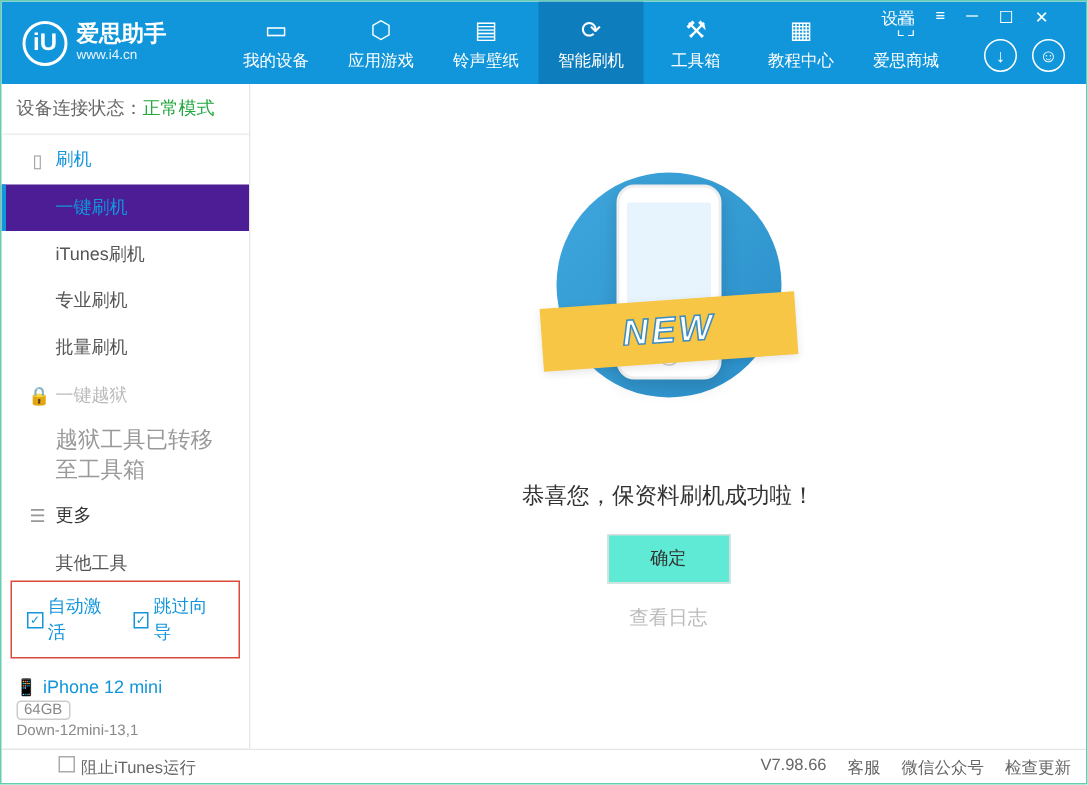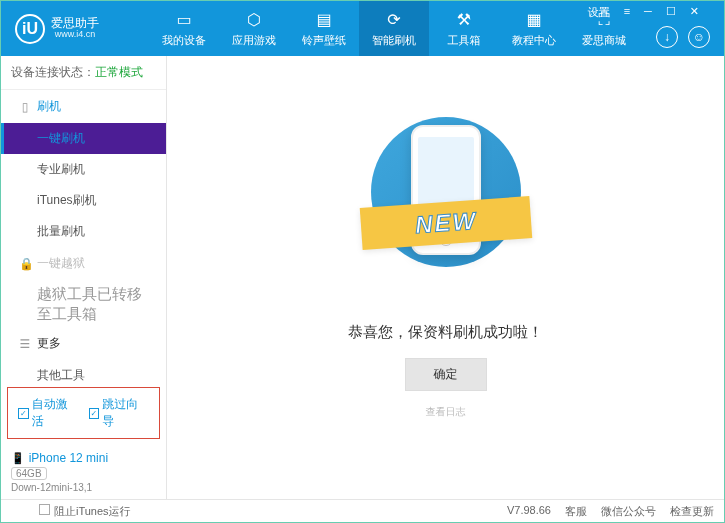--- a/index.html
+++ b/index.html
@@ -1,22 +1,22 @@
 <!DOCTYPE html>
 <html><head>
 <meta charset="utf-8">
 <style>
 * { margin: 0; padding: 0; box-sizing: border-box; }
 body { font-family: "Microsoft YaHei", Arial, sans-serif; font-size: 12px; background: #fff; width: 725px; height: 523px; overflow: hidden; border: 1px solid #67cdb1; }
 .header { background: #1296db; color: #fff; height: 55px; display: flex; align-items: center; position: relative; }
 .logo-area { display: flex; align-items: center; padding: 0 14px; width: 148px; }
 .logo-icon { width: 30px; height: 30px; border: 2px solid #fff; border-radius: 50%; display: flex; align-items: center; justify-content: center; font-weight: bold; font-size: 16px; margin-right: 6px; }
 .logo-text { display: flex; flex-direction: column; line-height: 1.1; }
-.app-name { font-size: 12px; font-weight: normal; }
-.app-url { font-size: 9px; opacity: 0.9; text-align: center; }
+.app-name { font-size: 15px; font-weight: bold; }
+.app-url { font-size: 9px; opacity: 0.9; }
 .nav-tabs { display: flex; height: 100%; flex: 1; }
 .nav-tab { width: 70px; display: flex; flex-direction: column; align-items: center; justify-content: center; gap: 3px; cursor: pointer; font-size: 11px; }
 .nav-tab.active { background: #0d7dbd; }
 .nav-icon { width: 20px; height: 20px; display:flex; align-items:center; justify-content:center; font-size:16px;}
 .win-controls { position: absolute; top: 4px; right: 22px; display: flex; gap: 8px; font-size: 11px; }
 .win-btn { cursor: pointer; padding: 0 3px; }
 .header-right { position: absolute; right: 14px; bottom: 8px; display: flex; gap: 10px; }
 .circ-btn { width: 22px; height: 22px; border: 1.5px solid #fff; border-radius: 50%; display:flex; align-items:center; justify-content:center; cursor:pointer; font-size:12px; }
 .body-area { display: flex; height: 443px; }
 .sidebar { width: 166px; border-right: 1px solid #e5e5e5; display: flex; flex-direction: column; font-size: 12px; }
@@ -39,22 +39,22 @@
 .device-info { font-size: 10px; color: #888; margin-top: 2px; }
 .main { flex: 1; display: flex; flex-direction: column; align-items: center; justify-content: center; background: #fff; position: relative; }
 .illus { width: 150px; height: 190px; position: relative; margin-top: -30px; }
 .circle-bg { width: 150px; height: 150px; border-radius: 50%; background: linear-gradient(135deg,#3fa7dd,#2b8fc9); position: absolute; top: 10px; left: 0; }
 .phone { width: 70px; height: 130px; background: #fff; border-radius: 12px; position: absolute; top: 18px; left: 40px; box-shadow: 0 4px 12px rgba(0,0,0,0.15); border: 2px solid #eee; }
 .phone::before { content:""; display:block; width: 56px; height: 90px; background: #e8f4fd; margin: 10px auto 0; border-radius: 2px; }
 .phone::after { content:""; display:block; width: 12px; height: 12px; border-radius:50%; border: 1.5px solid #ccc; margin: 5px auto 0; }
 .new-banner { position: absolute; top: 95px; left: -10px; width: 170px; height: 42px; background: #f6c644; display:flex; align-items:center; justify-content:center; transform: rotate(-4deg); box-shadow: 0 2px 6px rgba(0,0,0,0.1); }
 .new-text { color: #fff; font-size: 24px; font-weight: 900; font-style: italic; letter-spacing: 2px; -webkit-text-stroke: 1px #3a8cc4; }
 .success-msg { margin-top: 26px; font-size: 15px; color: #333; }
-.confirm-btn { margin-top: 16px; padding: 7px 28px; border: 1px solid #ddd; background: #e5e5e5; color: #333; cursor: pointer; font-size: 12px; }
-.log-link { margin-top: 14px; font-size: 10px; color: #bbb; cursor: pointer; }
+.confirm-btn { margin-top: 16px; padding: 7px 28px; border: 1px solid #ddd; background: #5eead4; color: #333; cursor: pointer; font-size: 12px; }
+.log-link { margin-top: 14px; font-size: 13px; color: #bbb; cursor: pointer; }
 .footer { height: 24px; border-top: 1px solid #e5e5e5; display: flex; align-items: center; padding: 0 10px; font-size: 11px; color: #666; }
 .footer-left { flex: 1; display:flex; gap: 4px; padding-left: 28px;}
 .footer-chk { width: 11px; height: 11px; border: 1px solid #aaa; display: inline-block; }
 .footer-right { display: flex; gap: 14px; }
 .footer-item { cursor: pointer; }
 </style>
 </head>
 <body>
 
 <div class="header">
@@ -113,22 +113,22 @@
     <div class="conn-status">
       <span>设备连接状态：</span><span class="val">正常模式</span>
     </div>
     <div class="menu">
       <div class="menu-group header-blue">
         <span class="menu-group-icon">▯</span>
         <span>刷机</span>
       </div>
       <div id="flash-items">
           <div class="menu-item active">一键刷机</div>
+          <div class="menu-item">iTunes刷机</div>
           <div class="menu-item">专业刷机</div>
-          <div class="menu-item">iTunes刷机</div>
           <div class="menu-item">批量刷机</div>
         </div>
 
       <div class="menu-group" style="color:#bbb;">
         <span class="menu-group-icon">🔒</span>
         <span>一键越狱</span>
       </div>
       <div class="menu-note">越狱工具已转移至工具箱</div>
 
       <div class="menu-group">

